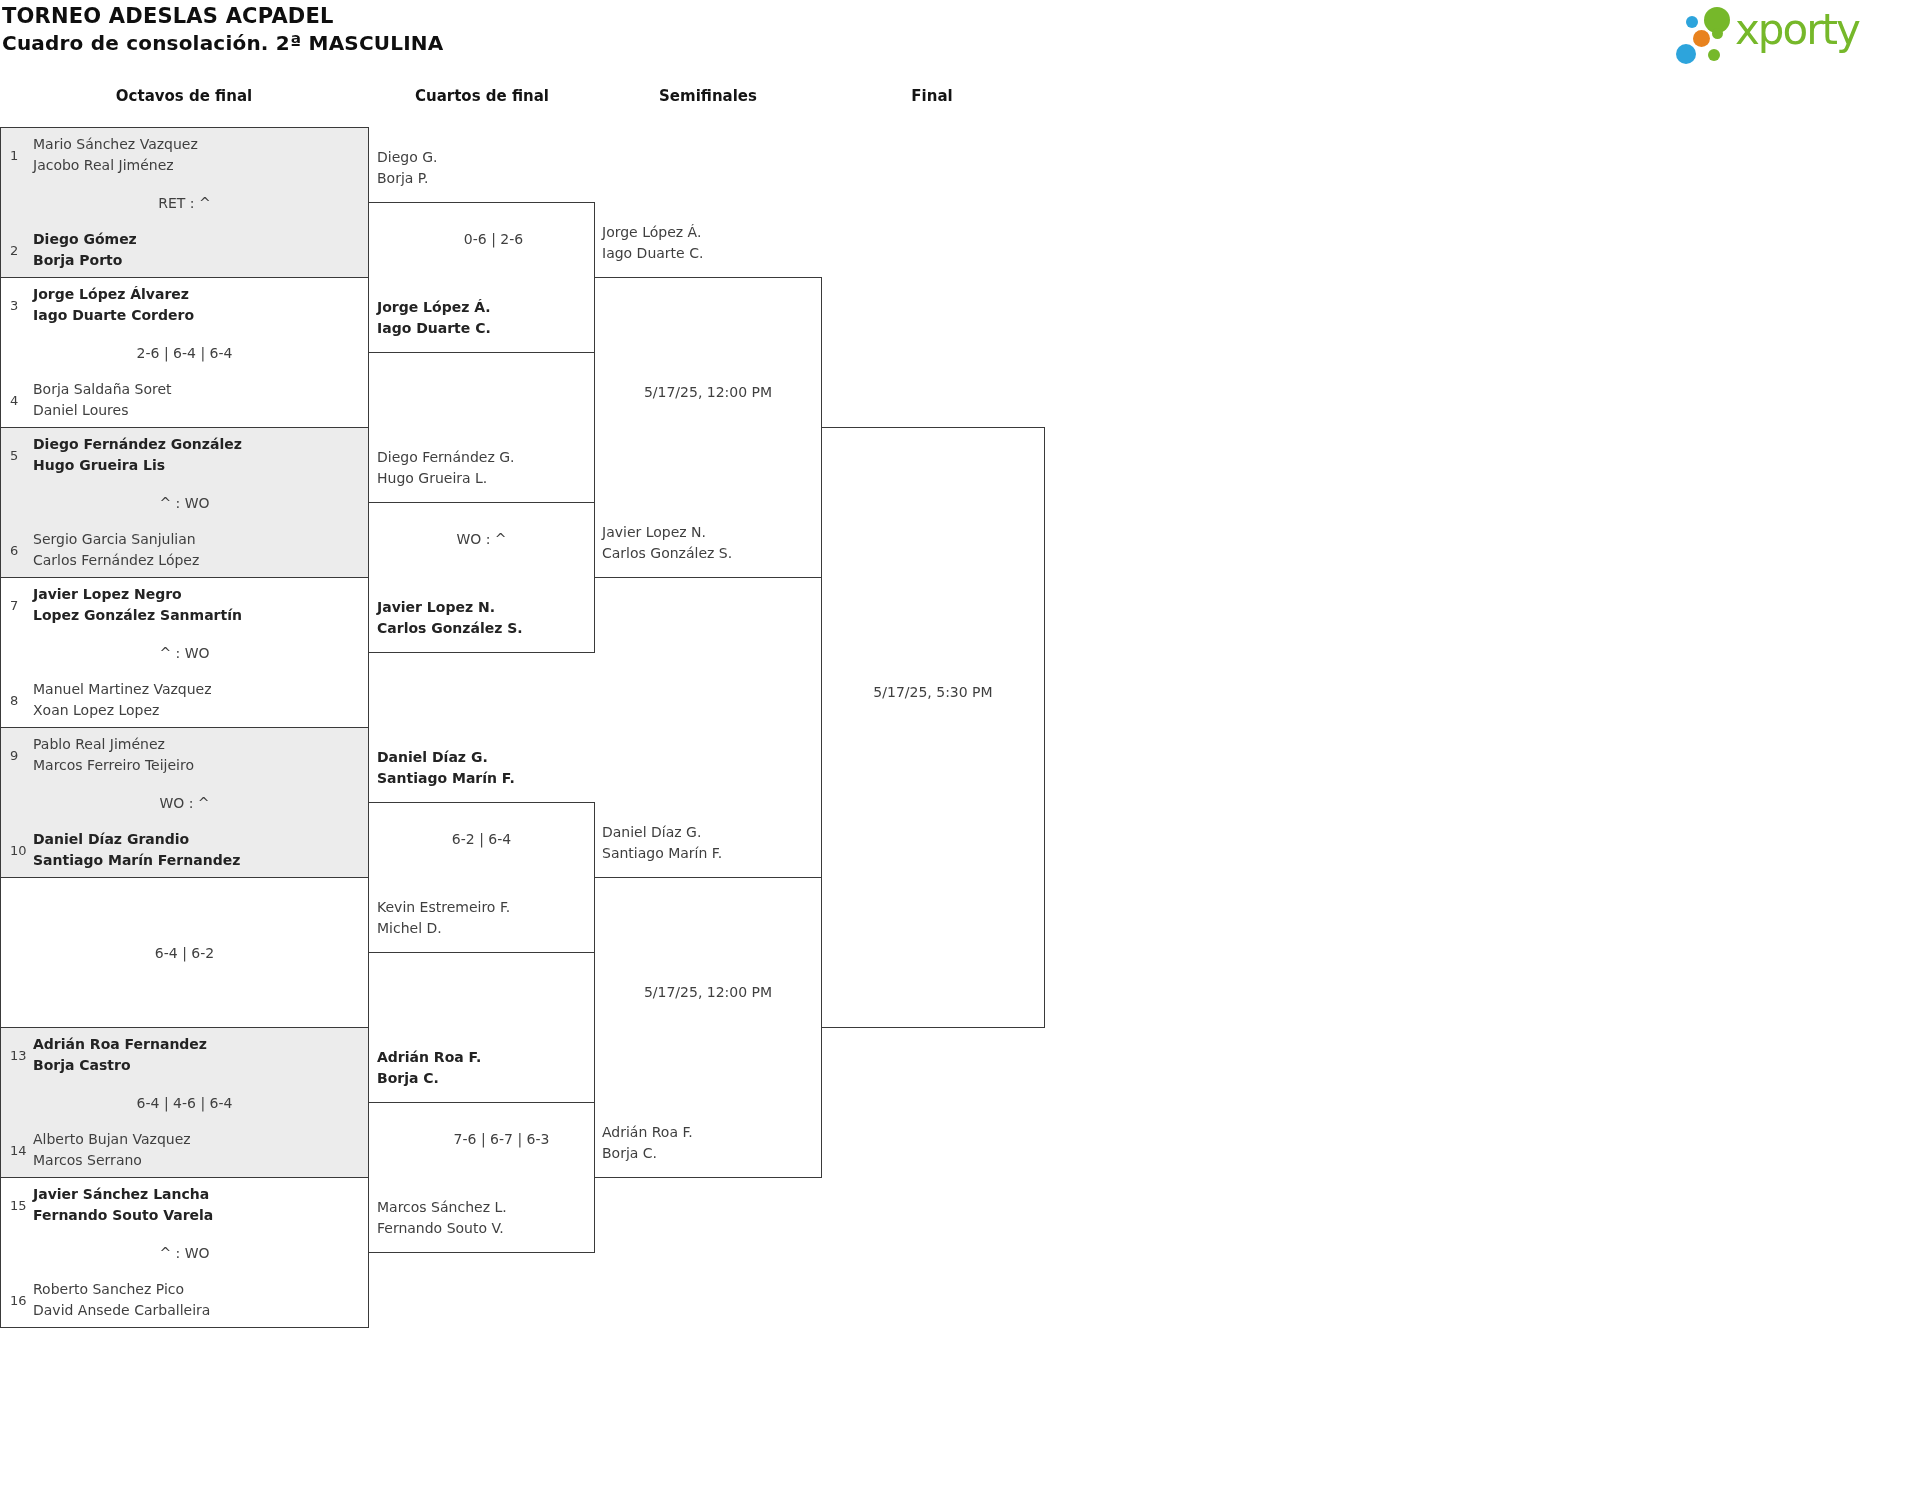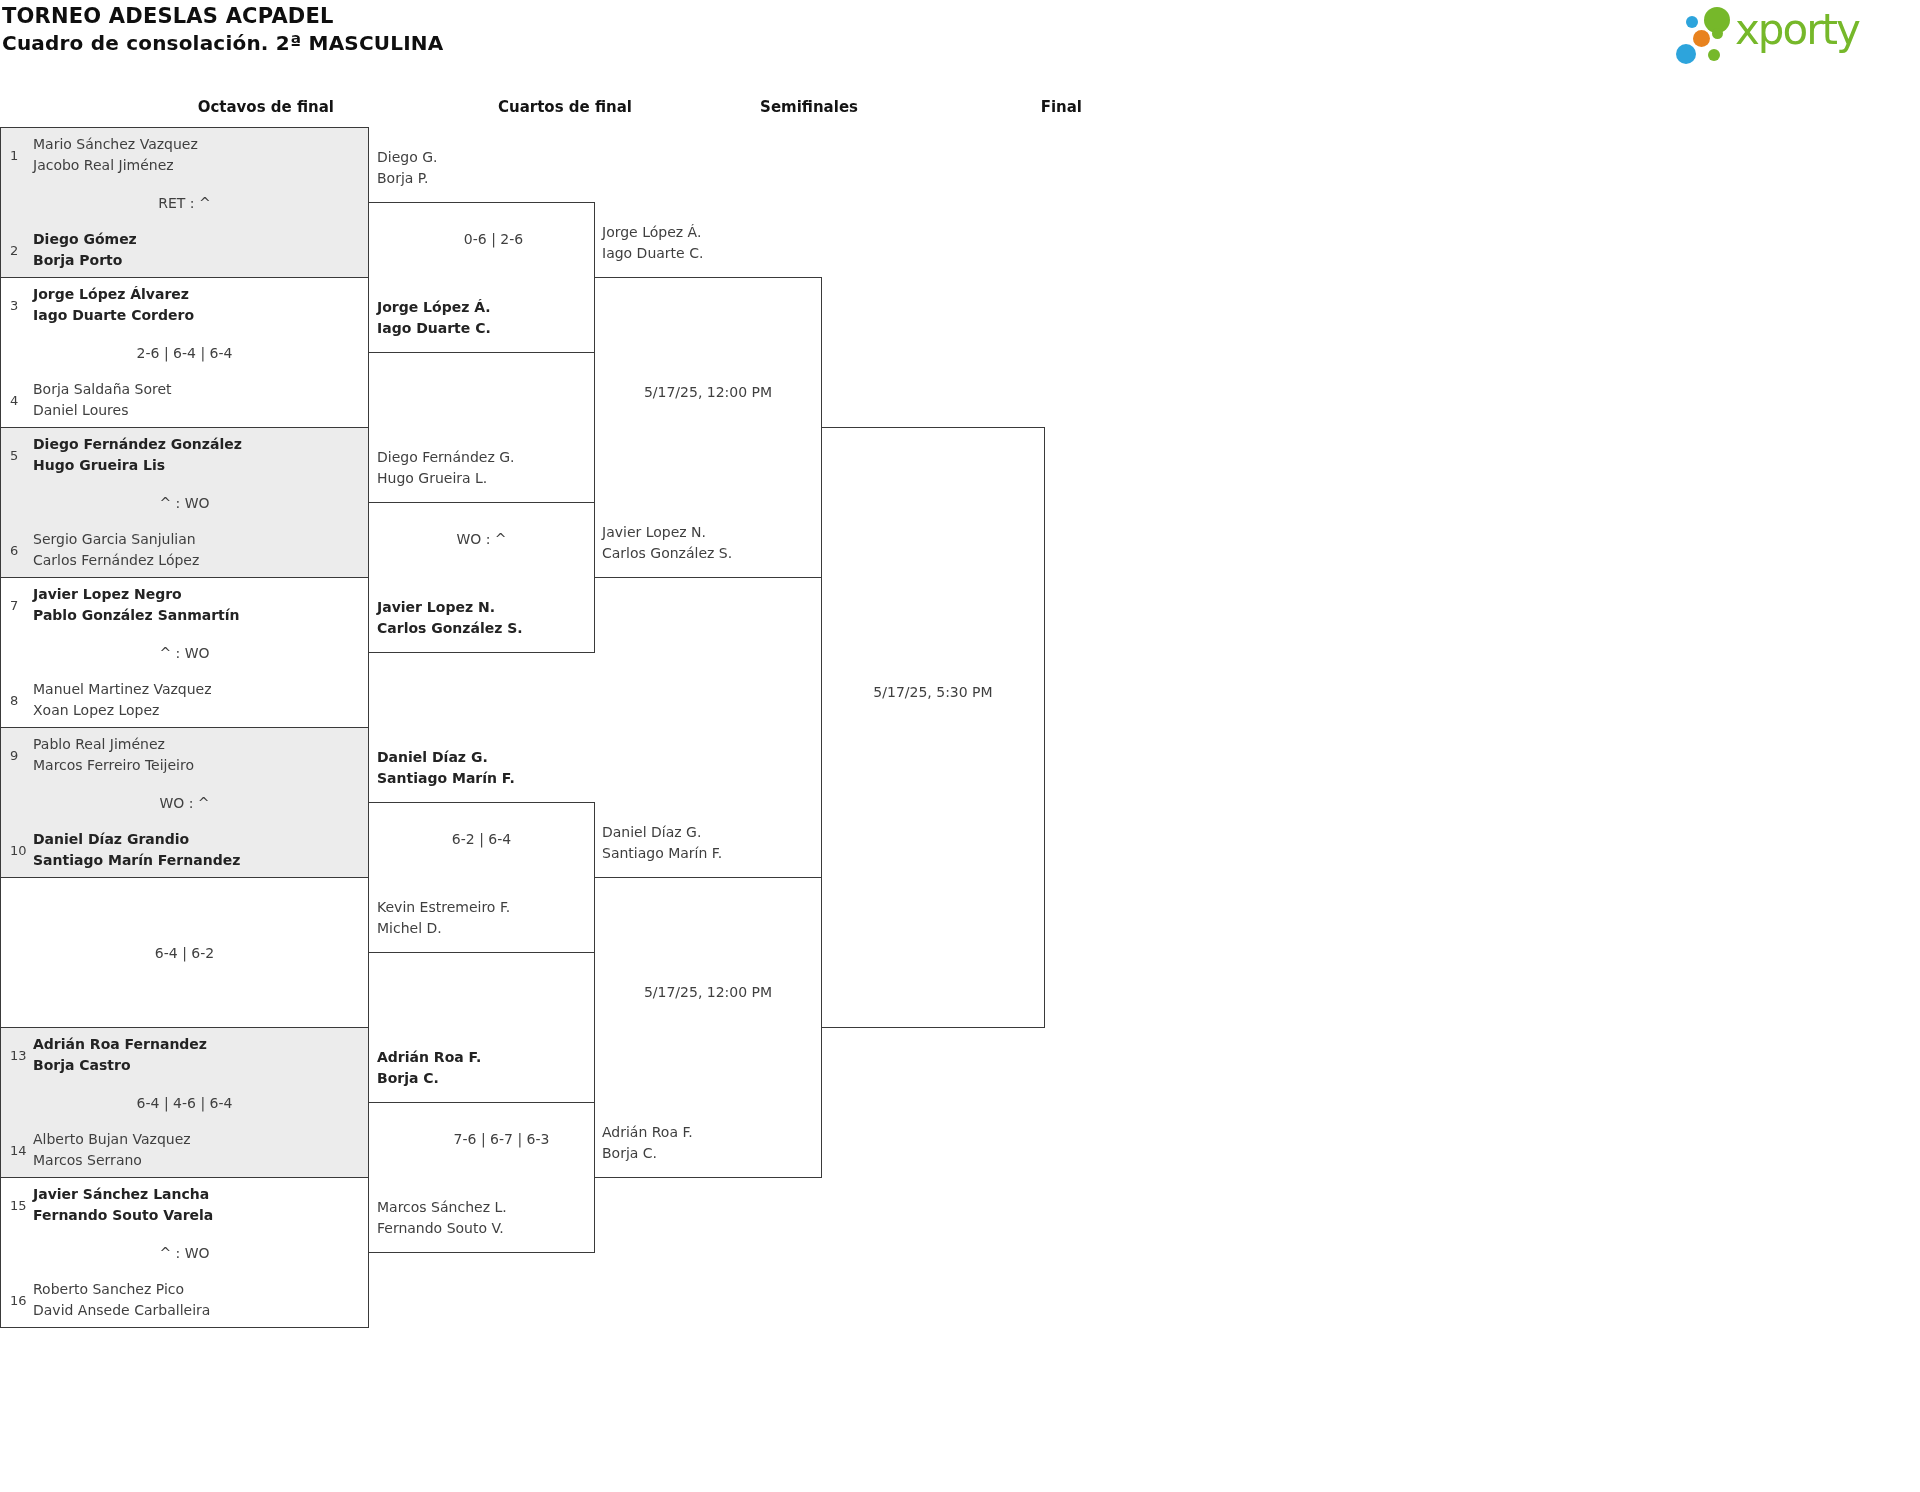--- a/index.html
+++ b/index.html
@@ -3,21 +3,21 @@
 <meta charset="utf-8">
 <style>
   html,body{margin:0;padding:0;background:#fff;}
   #canvas{
     position:relative;width:1920px;height:1492px;background:#ffffff;overflow:hidden;
     font-family:"DejaVu Sans","Liberation Sans",sans-serif;color:#3f3f3f;padding-left:13px;
   }
   
   .title-line1{position:absolute;left:2px;top:4px;font-size:21px;font-weight:700;color:#0f0f0f;letter-spacing:.2px;}
   .title-line2{position:absolute;left:2px;top:31px;font-size:20px;font-weight:700;color:#0f0f0f;letter-spacing:.2px;}
-  .col-header{position:absolute;top:98px;width:300px;text-align:right;font-size:15px;font-weight:700;color:#141414;}
+  .col-header{position:absolute;top:87px;width:300px;text-align:center;font-size:15px;font-weight:700;color:#141414;}
   
   .logo{position:absolute;left:1670px;top:0;width:250px;height:70px;}
   .dot{position:absolute;border-radius:50%;}
   .logo-text{position:absolute;left:65px;top:0px;font-size:42px;font-weight:400;color:#76b82a;letter-spacing:-2px;line-height:60px;}
   
   .om{position:absolute;left:0;width:369px;height:151px;border:1px solid #3a3a3a;box-sizing:border-box;background:#fff;}
   .om.grey{background:#ececec;}
   .team{position:absolute;left:9px;right:6px;display:flex;align-items:center;gap:6px;}
   .team.t{top:6px;}
   .team.b{bottom:6px;}
@@ -86,21 +86,21 @@
     <div class="oscore">^ : WO</div>
     <div class="team b">
       <span class="seed">6</span>
       <span class="nm"><span>Sergio Garcia Sanjulian</span><br><span>Carlos Fernández López</span></span>
     </div>
   </div>
 
   <div class="om" style="top:577px;">
     <div class="team t">
       <span class="seed">7</span>
-      <span class="nm w"><span>Javier Lopez Negro</span><br><span>Pablo González Sanmartín</span></span>
+      <span class="nm w"><span>Javier Lopez Negro</span><br><span>Lopez González Sanmartín</span></span>
     </div>
     <div class="oscore">^ : WO</div>
     <div class="team b">
       <span class="seed">8</span>
       <span class="nm"><span>Manuel Martinez Vazquez</span><br><span>Xoan Lopez Lopez</span></span>
     </div>
   </div>
 
   <div class="om grey" style="top:727px;">
     <div class="team t">

